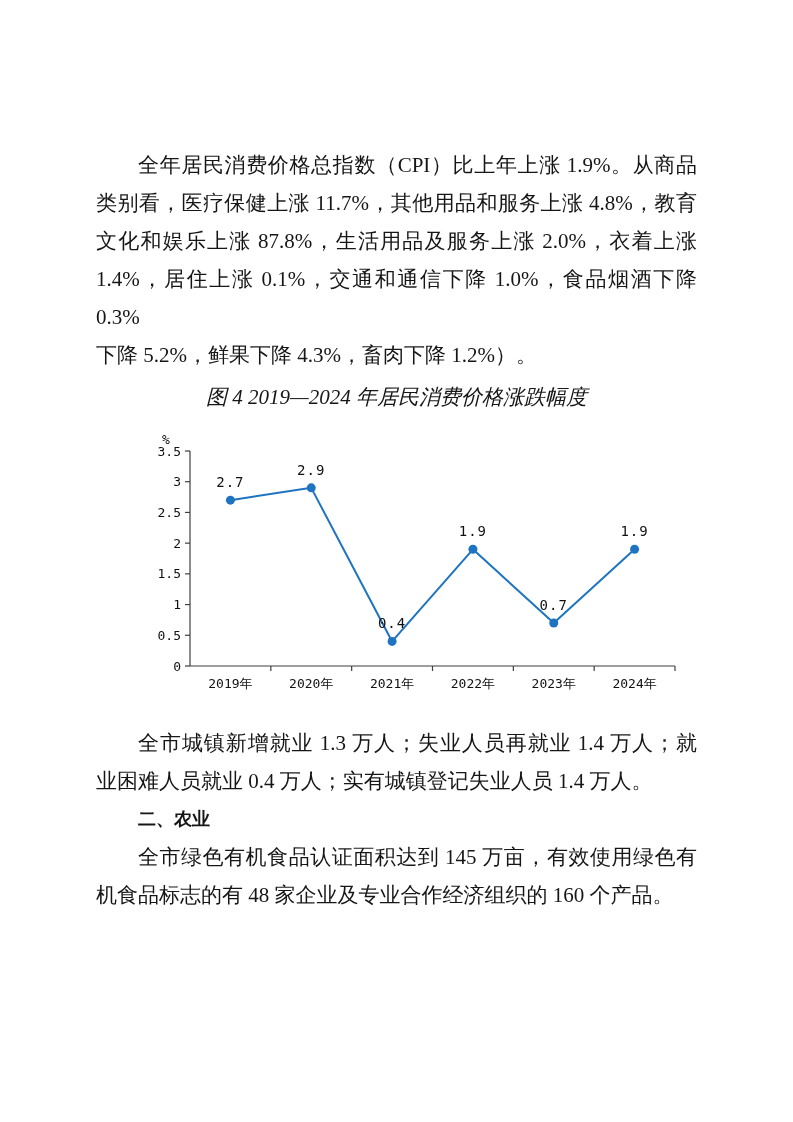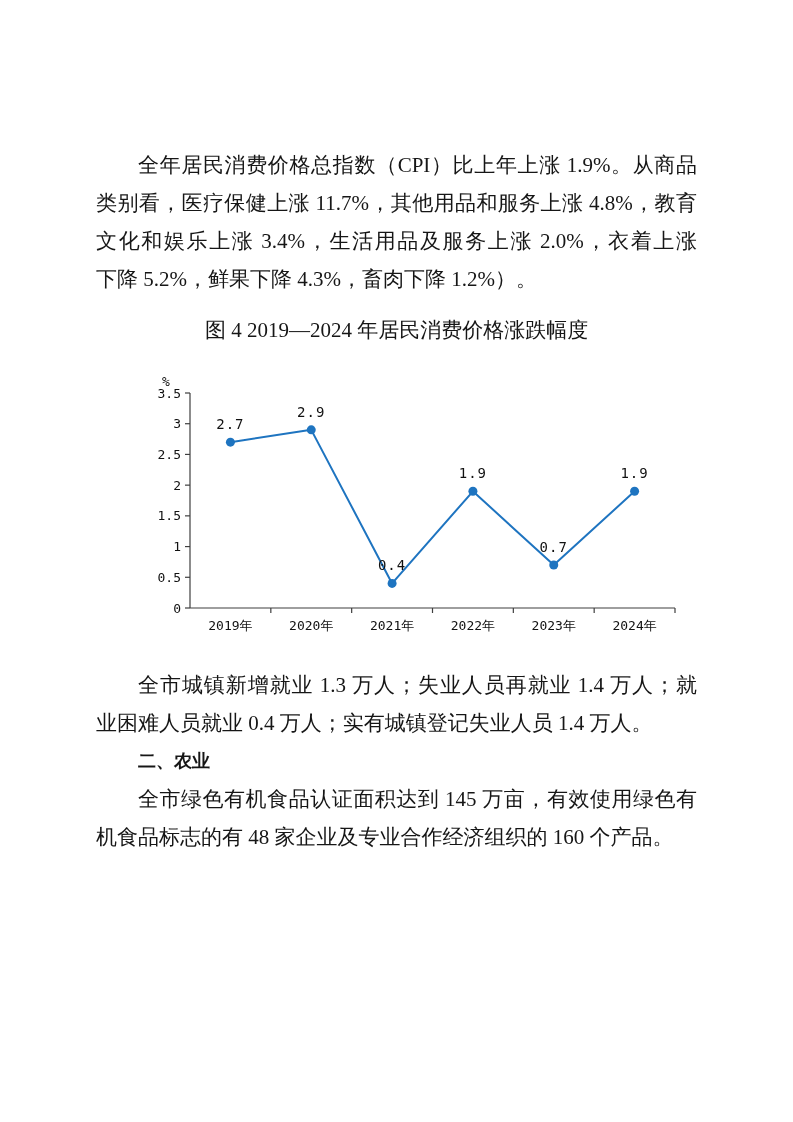--- a/index.html
+++ b/index.html
@@ -4,42 +4,43 @@
 <style>
   html,body { margin:0; padding:0; background:#ffffff; }
   .page {
     position:relative; width:793px; height:948px; background:#ffffff;
     font-family:"Liberation Serif","DejaVu Serif",serif; color:#161616; overflow:hidden;
   }
   .doc { position:absolute; left:96px; top:146px; width:601px; }
   .ln { margin:0; font-size:21px; line-height:38px; text-align:justify; }
   .ln.fill { text-align-last:justify; }
   .ln.ind { text-indent:42px; }
-  .caption { margin:13px; font-size:21px; line-height:38px; text-align:center; }
+  .caption { margin:4px; font-size:21px; line-height:38px; text-align:center;font-style:italic; }
   .chart-wrap { position:relative; height:304px; }
   .chart-wrap svg { position:absolute; left:0; top:0; }
   .heading {
     margin:0; font-size:18px; line-height:38px; font-weight:bold;
     font-family:"Liberation Sans","DejaVu Sans",sans-serif; text-indent:42px;
   }
   .footer {
     position:absolute; left:0; right:0; top:1025px; height:20px; line-height:20px;
     text-align:center; font-size:19px; color:#222; letter-spacing:1px;
   }
   .chart-text { font-family:"DejaVu Sans Mono",monospace; }
 </style>
 </head>
 <body>
 
 <div class="page">
   <div class="doc">
 
     <p class="ln fill ind">全年居民消费价格总指数（CPI）比上年上涨 1.9%。从商品</p>
     <p class="ln fill">类别看，医疗保健上涨 11.7%，其他用品和服务上涨 4.8%，教育</p>
-    <p class="ln fill">文化和娱乐上涨 3.4%，生活用品及服务上涨 2.0%，衣着上涨</p>
+    <p class="ln fill">文化和娱乐上涨 87.8%，生活用品及服务上涨 2.0%，衣着上涨</p>
+    <p class="ln fill">1.4%，居住上涨 0.1%，交通和通信下降 1.0%，食品烟酒下降 0.3%</p>
     <p class="ln">下降 5.2%，鲜果下降 4.3%，畜肉下降 1.2%）。</p>
 
     <p class="caption">图 4  2019—2024 年居民消费价格涨跌幅度</p>
 
     <div class="chart-wrap">
       <svg id="chart-svg" width="601" height="304" viewBox="0 0 601 304">
           <text x="70" y="24" text-anchor="middle" font-size="13" fill="#111111" class="chart-text">%</text>
           <line x1="89" y1="246" x2="94" y2="246" stroke="#3f3f3f" stroke-width="1.2"></line>
           <text x="85" y="250.5" text-anchor="end" font-size="13" fill="#111111" class="chart-text">0</text>
           <line x1="89" y1="215.28571428571428" x2="94" y2="215.28571428571428" stroke="#3f3f3f" stroke-width="1.2"></line>

